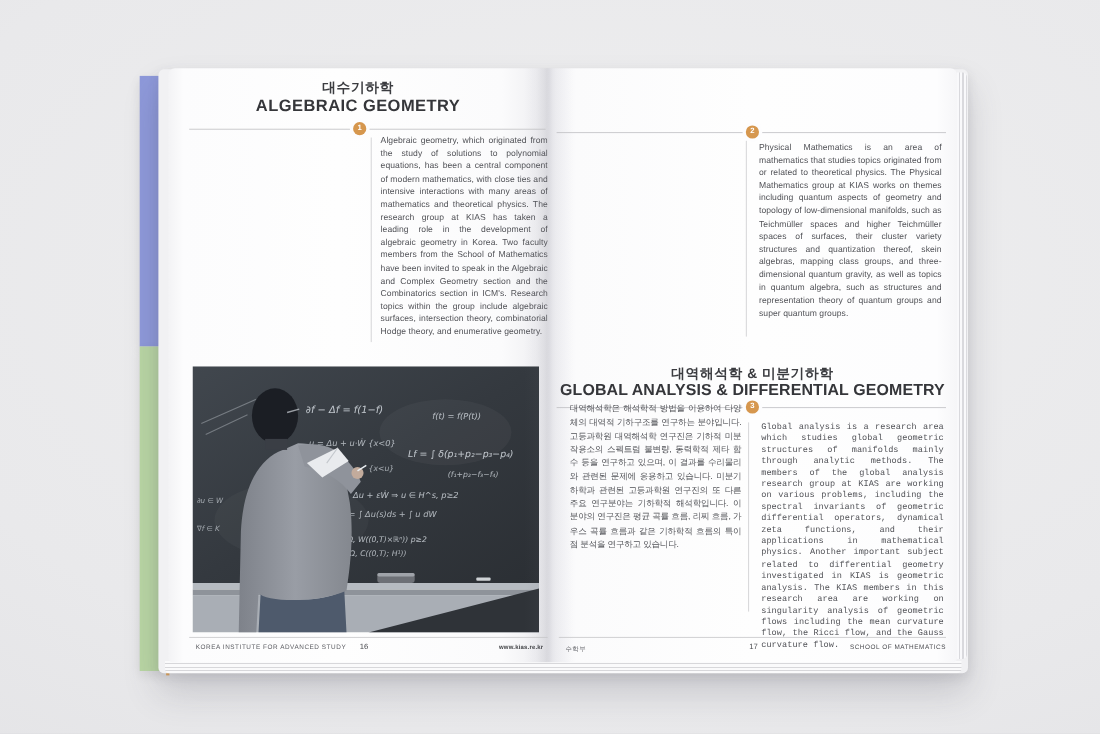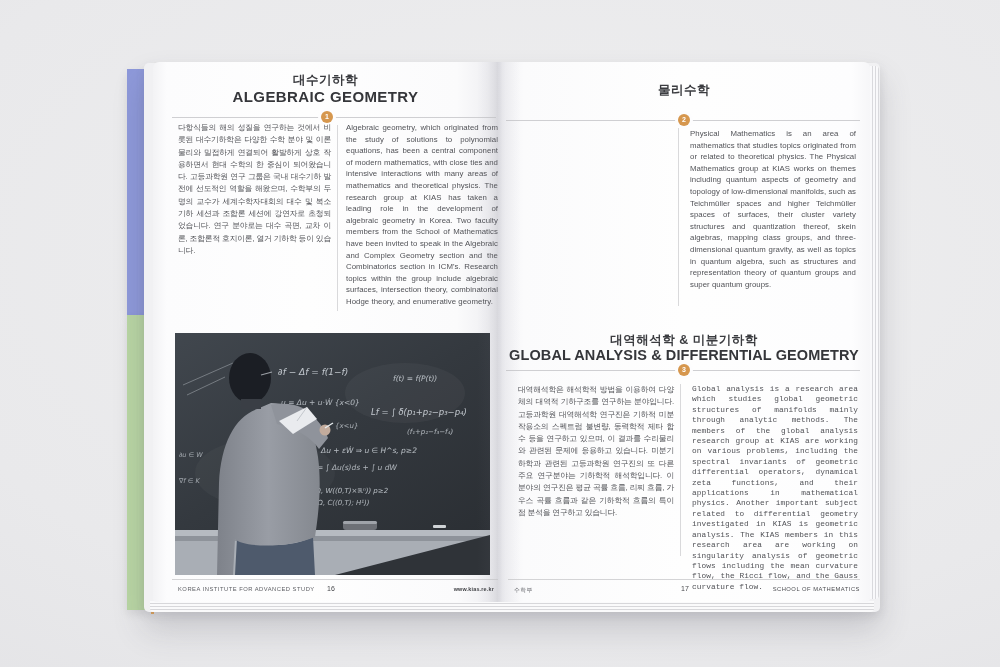--- a/index.html
+++ b/index.html
@@ -55,21 +55,20 @@
   <div class="abs stack-bottom"></div>
   <div class="abs edge-right"></div>
 
   <div class="abs page page-left">
     <div class="abs title-ko" style="top:10px;">대수기하학</div>
     <div class="abs title-en" style="top:26px;">ALGEBRAIC GEOMETRY</div>
 
     <div class="abs hairline" style="left:19px;top:55px;width:324px;"></div>
     <div class="abs num-circle" style="left:168px;top:49px;">1</div>
 
-    <p class="abs col ko" style="left:25px;top:60px;width:153px;">다항식들의 해의 성질을 연구하는 것에서 비롯된 대수기하학은 다양한 수학 분야 및 이론 물리와 밀접하게 연결되어 활발하게 상호 작용하면서 현대 수학의 한 중심이 되어왔습니다. 고등과학원 연구 그룹은 국내 대수기하 발전에 선도적인 역할을 해왔으며, 수학부의 두 명의 교수가 세계수학자대회의 대수 및 복소 기하 세션과 조합론 세션에 강연자로 초청되었습니다. 연구 분야로는 대수 곡면, 교차 이론, 조합론적 호지이론, 열거 기하학 등이 있습니다.</p>
     <div class="abs vline" style="left:184px;top:63px;height:186px;"></div>
     <p class="abs col en" style="left:193px;top:60px;width:152px;">Algebraic geometry, which originated from the study of solutions to polynomial equations, has been a central component of modern mathematics, with close ties and intensive interactions with many areas of mathematics and theoretical physics. The research group at KIAS has taken a leading role in the development of algebraic geometry in Korea. Two faculty members from the School of Mathematics have been invited to speak in the Algebraic and Complex Geometry section and the Combinatorics section in ICM's. Research topics within the group include algebraic surfaces, intersection theory, combinatorial Hodge theory, and enumerative geometry.</p>
 
     <div class="abs" style="left:22px;top:271px;width:315px;height:206px;">
       <svg width="315" height="242" viewBox="0 0 315 242">
         <defs>
           <linearGradient id="gboard" x1="0" y1="0" x2="1" y2="1">
             <stop offset="0" stop-color="#41474e"></stop>
               <stop offset="0.5" stop-color="#34393f"></stop>
               <stop offset="1" stop-color="#2b2f34"></stop>
@@ -127,31 +126,30 @@
     </div>
 
     <div class="abs hairline" style="left:19px;top:517px;width:326px;background:#d4d4d6;"></div>
     <div class="abs foot" style="left:25px;top:524px;">KOREA INSTITUTE FOR ADVANCED STUDY</div>
     <div class="abs foot-page" style="left:160px;top:523px;width:36px;">16</div>
     <div class="abs foot-web" style="right:4px;top:524px;">www.kias.re.kr</div>
   </div>
 
   <div class="abs page page-right">
 
-    <div class="abs title-ko" style="top:20px;">물리수학</div>
     <div class="abs hairline" style="left:8px;top:58px;width:354px;"></div>
     <div class="abs num-circle" style="left:180px;top:52px;">2</div>
     <div class="abs vline" style="left:180px;top:66px;height:178px;"></div>
     <p class="abs col en" style="left:192px;top:66px;width:166px;">Physical Mathematics is an area of mathematics that studies topics originated from or related to theoretical physics. The Physical Mathematics group at KIAS works on themes including quantum aspects of geometry and topology of low-dimensional manifolds, such as Teichmüller spaces and higher Teichmüller spaces of surfaces, their cluster variety structures and quantization thereof, skein algebras, mapping class groups, and three-dimensional quantum gravity, as well as topics in quantum algebra, such as structures and representation theory of quantum groups and super quantum groups.</p>
 
     <div class="abs title-ko" style="top:270px;">대역해석학 &amp; 미분기하학</div>
     <div class="abs title-en small" style="top:285px;">GLOBAL ANALYSIS &amp; DIFFERENTIAL GEOMETRY</div>
     <div class="abs hairline" style="left:8px;top:308px;width:354px;"></div>
     <div class="abs num-circle" style="left:180px;top:302px;">3</div>
-    <p class="abs col ko" style="left:20px;top:322px;width:156px;">대역해석학은 해석학적 방법을 이용하여 다양체의 대역적 기하구조를 연구하는 분야입니다. 고등과학원 대역해석학 연구진은 기하적 미분작용소의 스펙트럼 불변량, 동력학적 제타 함수 등을 연구하고 있으며, 이 결과를 수리물리와 관련된 문제에 응용하고 있습니다. 미분기하학과 관련된 고등과학원 연구진의 또 다른 주요 연구분야는 기하학적 해석학입니다. 이 분야의 연구진은 평균 곡률 흐름, 리찌 흐름, 가우스 곡률 흐름과 같은 기하학적 흐름의 특이점 분석을 연구하고 있습니다.</p>
+    <p class="abs col ko" style="left:20px;top:304px;width:156px;">대역해석학은 해석학적 방법을 이용하여 다양체의 대역적 기하구조를 연구하는 분야입니다. 고등과학원 대역해석학 연구진은 기하적 미분작용소의 스펙트럼 불변량, 동력학적 제타 함수 등을 연구하고 있으며, 이 결과를 수리물리와 관련된 문제에 응용하고 있습니다. 미분기하학과 관련된 고등과학원 연구진의 또 다른 주요 연구분야는 기하학적 해석학입니다. 이 분야의 연구진은 평균 곡률 흐름, 리찌 흐름, 가우스 곡률 흐름과 같은 기하학적 흐름의 특이점 분석을 연구하고 있습니다.</p>
     <div class="abs vline" style="left:182px;top:322px;height:172px;"></div>
     <p class="abs col en tight" style="left:194px;top:322px;width:166px;">Global analysis is a research area which studies global geometric structures of manifolds mainly through analytic methods. The members of the global analysis research group at KIAS are working on various problems, including the spectral invariants of geometric differential operators, dynamical zeta functions, and their applications in mathematical physics.  Another important subject related to differential geometry investigated in KIAS  is geometric analysis. The KIAS members in this research area are working on singularity analysis of geometric flows including the mean curvature flow, the Ricci flow, and the Gauss curvature flow.</p>
 
     <div class="abs hairline" style="left:10px;top:517px;width:352px;background:#d4d4d6;"></div>
     <div class="abs foot" style="left:16px;top:524px;">수학부</div>
     <div class="abs foot-page" style="left:174px;top:523px;width:26px;">17</div>
     <div class="abs foot" style="right:10px;top:524px;color:#4c4d51;">SCHOOL OF MATHEMATICS</div>
   </div>
 
   <div class="abs spine"></div>

